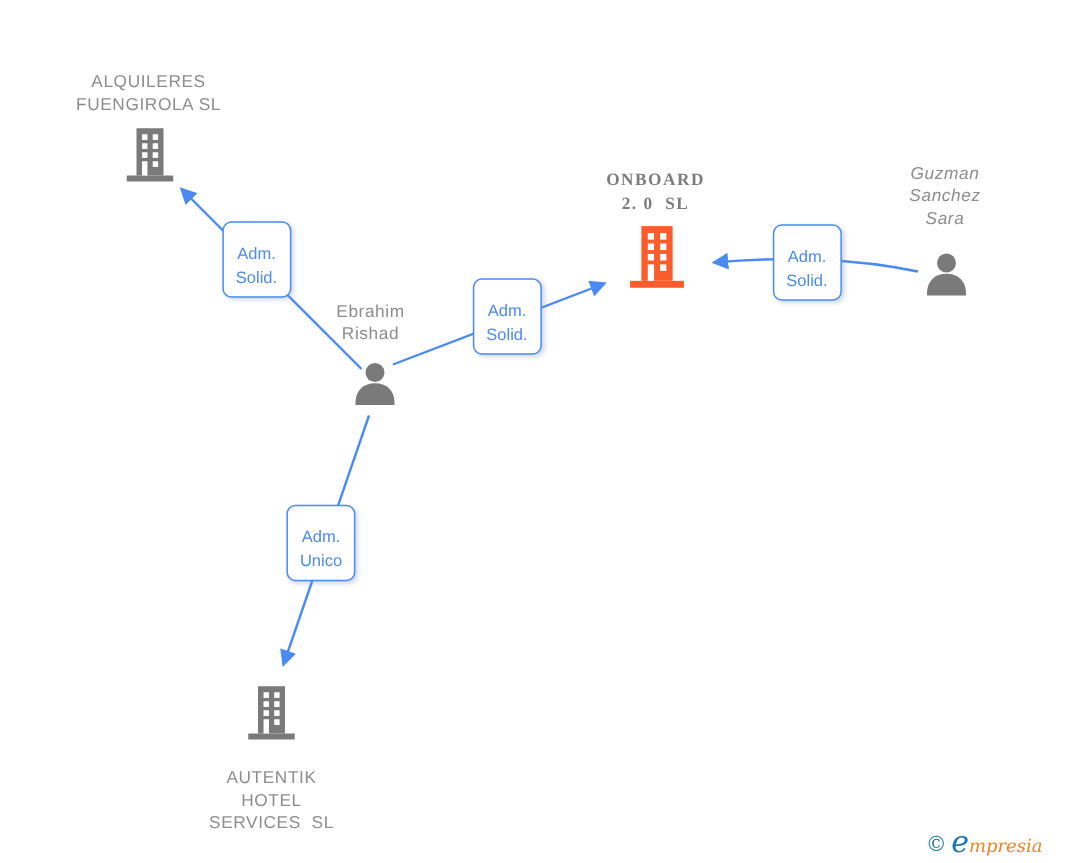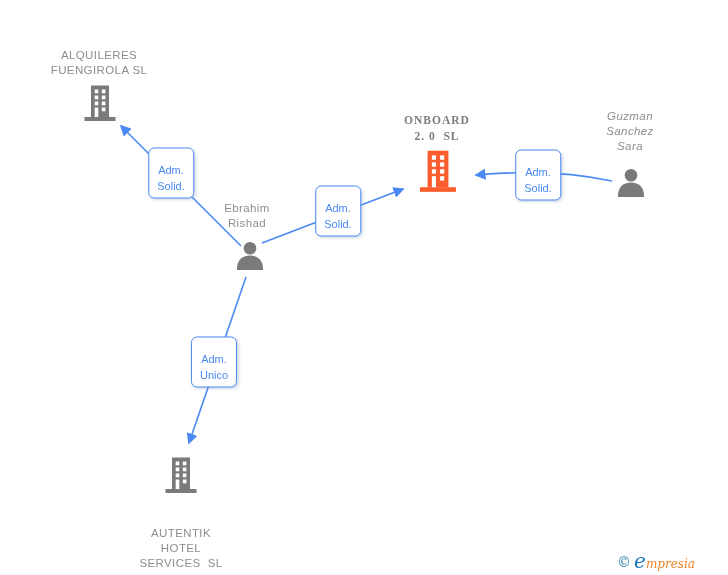--- a/index.html
+++ b/index.html
@@ -145,21 +145,21 @@
 
   <div class="node-label" style="left:197px; top:201px; width:100px;">Ebrahim
 Rishad</div>
   <svg class="node-icon icon-gray" style="left:232px; top:239px;" width="36" height="36">
     <use href="#sym-person"></use>
   </svg>
 
   <svg class="node-icon icon-gray" style="left:163px; top:456px;" width="36" height="38">
     <use href="#sym-building"></use>
   </svg>
-  <div class="node-label" style="left:101px; top:526px; width:160px;">AUTENTIK
+  <div class="node-label" style="left:101px; top:512px; width:160px;">AUTENTIK
 HOTEL
 SERVICES  SL</div>
 
   <div class="edge-label" style="left:171px; top:173px;">Adm.
 Solid.</div>
   <div class="edge-label" style="left:338px; top:211px;">Adm.
 Solid.</div>
   <div class="edge-label" style="left:538px; top:175px;">Adm.
 Solid.</div>
   <div class="edge-label" style="left:214px; top:362px;">Adm.

